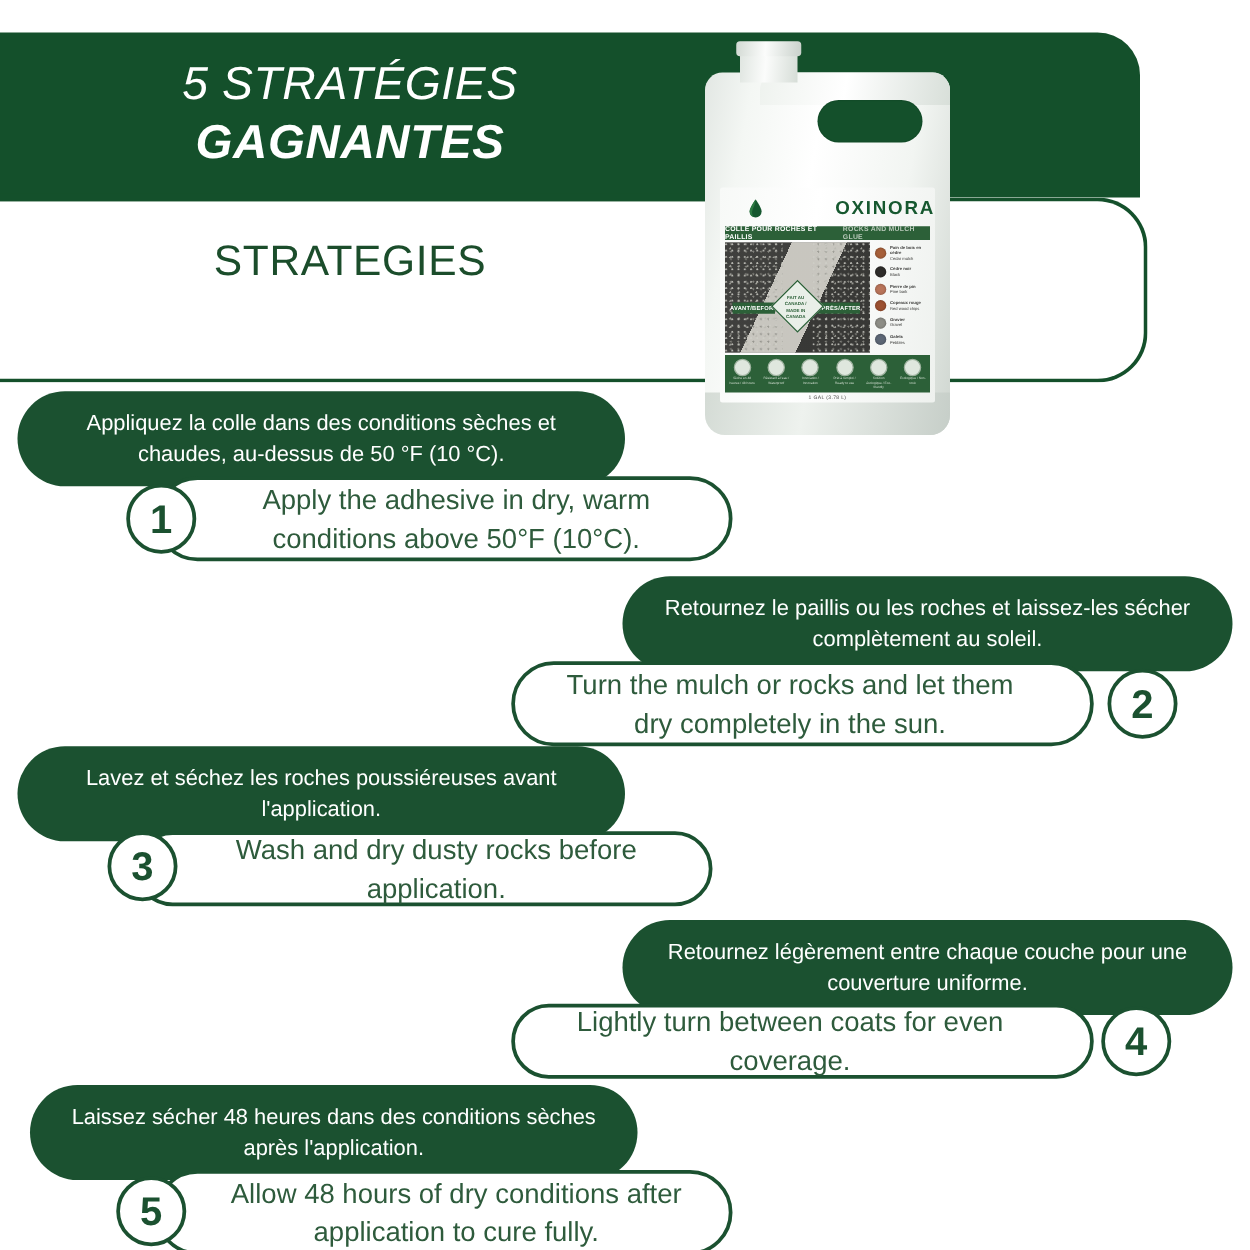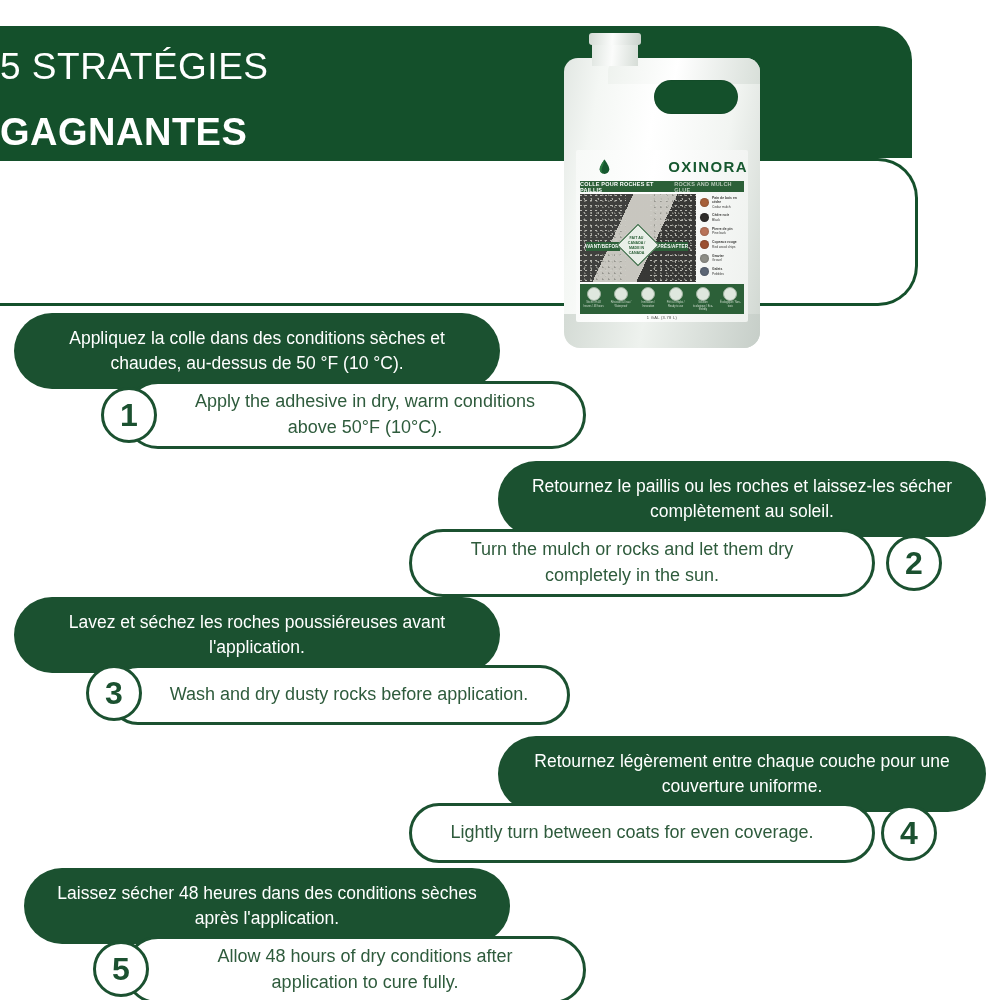--- a/index.html
+++ b/index.html
@@ -50,37 +50,38 @@
     width: 700px;
     height: 6px;
     background: #14502B;
   }
 
   .title-fr {
     position: absolute;
     left: 0;
     top: 44px;
     width: 560px;
-    text-align: left;
+    text-align: center;
     color: #ffffff;
     line-height: 1.22;
     pointer-events: none;
+    font-style: italic;
   }
   .title-fr .l1 {
     display: block;
     font-size: 37px;
     font-weight: 300;
     letter-spacing: 0.5px;
   }
   .title-fr .l2 {
     display: block;
     font-size: 38px;
     font-weight: bold;
     letter-spacing: 0.5px;
-    margin-top: 20px;
+    margin-top: 2px;
   }
 
   .title-en {
     position: absolute;
     left: 0;
     top: 182px;
     width: 560px;
     text-align: center;
     color: #1B4D2B;
     line-height: 1.28;
@@ -364,21 +365,21 @@
   .pill-white {
     position: absolute;
     background: #ffffff;
     border: 3px solid #1B5130;
     border-radius: 42px;
     color: #2E5B3C;
     display: flex;
     align-items: center;
     justify-content: center;
     text-align: center;
-    font-size: 18px;
+    font-size: 22px;
     line-height: 1.42;
     box-sizing: border-box;
     font-weight: 400;
   }
   .num-circle {
     position: absolute;
     width: 56px;
     height: 56px;
     border-radius: 50%;
     background: #ffffff;
@@ -401,20 +402,21 @@
   <div class="header-green"></div>
   <div class="header-white-outline"></div>
   <div class="header-white-cover"></div>
 
   <div class="title-fr">
     <span class="l1">5 STRATÉGIES</span>
     <span class="l2">GAGNANTES</span>
   </div>
 
   <div class="title-en">
+    <span class="l2">STRATEGIES</span>
   </div>
 
   <div class="bottle-wrap">
     <div class="bottle-body"></div>
     <div class="bottle-shoulder"></div>
     <div class="bottle-neck"></div>
     <div class="bottle-cap"></div>
     <div class="bottle-handle-hole"></div>
     <div class="bottle-base"></div>
 

